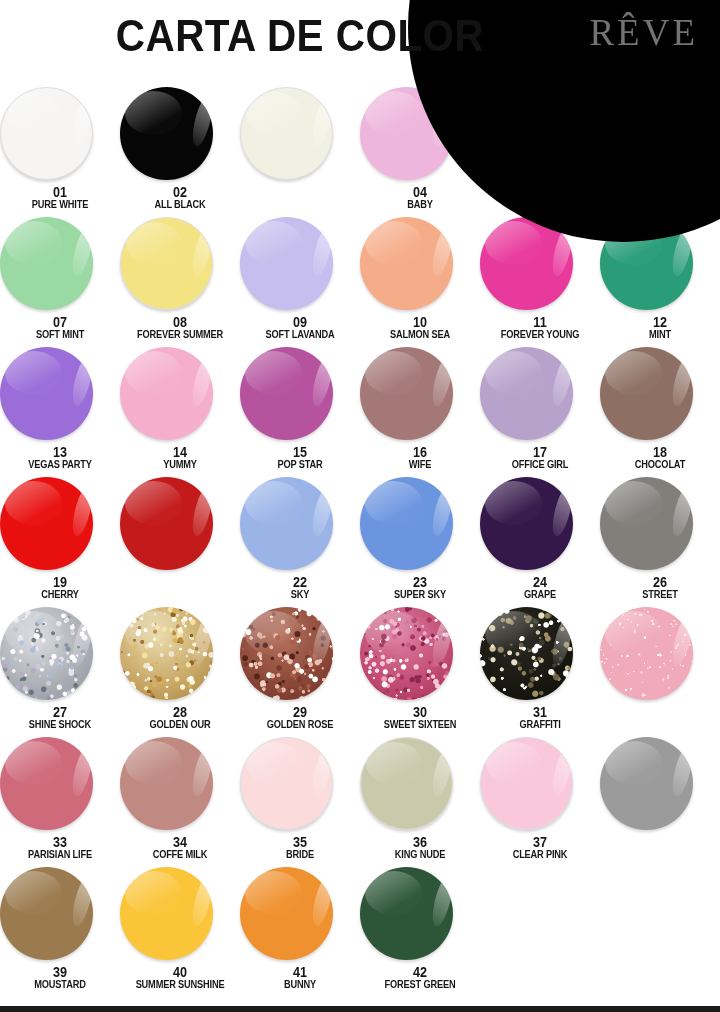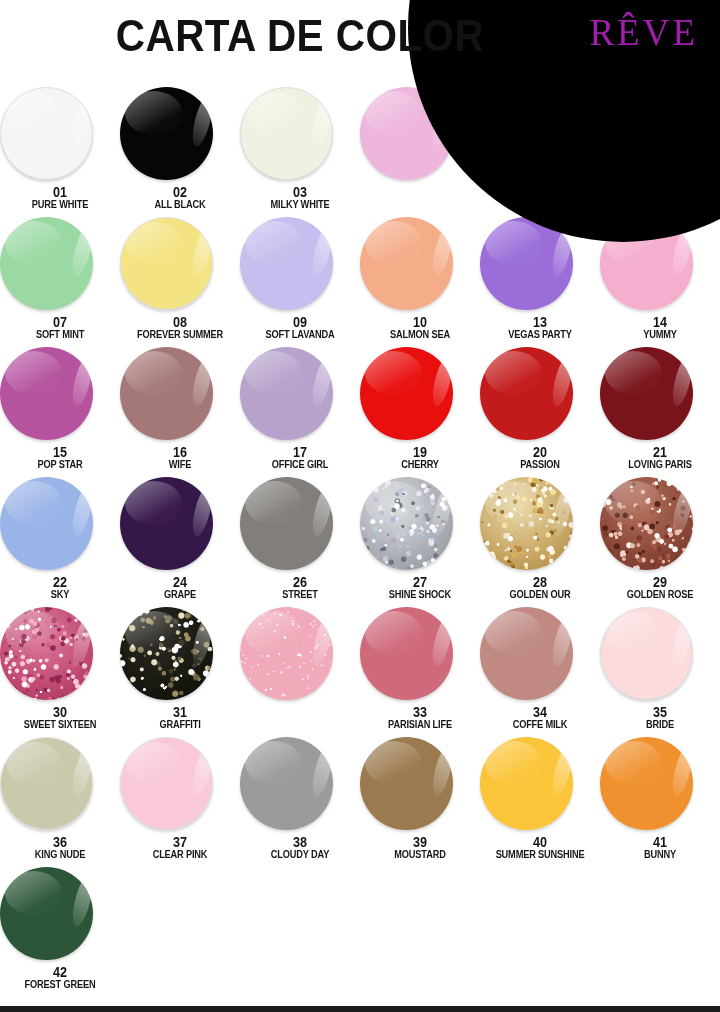--- a/index.html
+++ b/index.html
@@ -36,21 +36,21 @@
     height: 430px;
     border-radius: 50%;
     background: #000000;
     z-index: 1;
   }
   .brand-name {
     position: absolute;
     right: 22px;
     top: 14px;
     z-index: 2;
-    color: #a21caf;
+    color: #737373;
     font-family: "Liberation Serif", serif;
     font-size: 37px;
     letter-spacing: 3px;
     line-height: 1;
     white-space: nowrap;
   }
   .chart-title {
     position: absolute;
     left: 0;
     top: 11px;
@@ -171,27 +171,27 @@
       </div>
       <div class="swatch-cell">
         <div class="swatch-disc" style="background: rgb(6, 6, 6);"></div>
         <div class="swatch-caption">
           <span class="swatch-number">02</span>
           <span class="swatch-label">ALL BLACK</span>
         </div>
       </div>
       <div class="swatch-cell">
         <div class="swatch-disc light-rim" style="background: rgb(241, 241, 227);"></div>
-        <div class="swatch-caption">
-          <span class="swatch-number">03</span>
-          <span class="swatch-label">MILKY WHITE</span>
-        </div>
       </div>
       <div class="swatch-cell">
         <div class="swatch-disc" style="background: rgb(238, 182, 220);"></div>
+        <div class="swatch-caption">
+          <span class="swatch-number">04</span>
+          <span class="swatch-label">BABY</span>
+        </div>
       </div>
       <div class="swatch-cell">
         <div class="swatch-disc" style="background: rgb(237, 170, 206);"></div>
         <div class="swatch-caption">
           <span class="swatch-number">05</span>
           <span class="swatch-label">CAKE</span>
         </div>
       </div>
       <div class="swatch-cell">
         <div class="swatch-disc light-rim" style="background: rgb(249, 169, 186);"></div>
@@ -222,20 +222,34 @@
         </div>
       </div>
       <div class="swatch-cell">
         <div class="swatch-disc" style="background: rgb(245, 172, 137);"></div>
         <div class="swatch-caption">
           <span class="swatch-number">10</span>
           <span class="swatch-label">SALMON SEA</span>
         </div>
       </div>
       <div class="swatch-cell">
+        <div class="swatch-disc" style="background: rgb(232, 57, 156);"></div>
+        <div class="swatch-caption">
+          <span class="swatch-number">11</span>
+          <span class="swatch-label">FOREVER YOUNG</span>
+        </div>
+      </div>
+      <div class="swatch-cell">
+        <div class="swatch-disc" style="background: rgb(42, 157, 120);"></div>
+        <div class="swatch-caption">
+          <span class="swatch-number">12</span>
+          <span class="swatch-label">MINT</span>
+        </div>
+      </div>
+      <div class="swatch-cell">
         <div class="swatch-disc" style="background: rgb(154, 109, 217);"></div>
         <div class="swatch-caption">
           <span class="swatch-number">13</span>
           <span class="swatch-label">VEGAS PARTY</span>
         </div>
       </div>
       <div class="swatch-cell">
         <div class="swatch-disc" style="background: rgb(245, 174, 206);"></div>
         <div class="swatch-caption">
           <span class="swatch-number">14</span>
@@ -257,48 +271,51 @@
         </div>
       </div>
       <div class="swatch-cell">
         <div class="swatch-disc" style="background: rgb(183, 162, 204);"></div>
         <div class="swatch-caption">
           <span class="swatch-number">17</span>
           <span class="swatch-label">OFFICE GIRL</span>
         </div>
       </div>
       <div class="swatch-cell">
+        <div class="swatch-disc" style="background: rgb(141, 112, 99);"></div>
+        <div class="swatch-caption">
+          <span class="swatch-number">18</span>
+          <span class="swatch-label">CHOCOLAT</span>
+        </div>
+      </div>
+      <div class="swatch-cell">
         <div class="swatch-disc" style="background: rgb(232, 16, 15);"></div>
         <div class="swatch-caption">
           <span class="swatch-number">19</span>
           <span class="swatch-label">CHERRY</span>
         </div>
       </div>
       <div class="swatch-cell">
         <div class="swatch-disc" style="background: rgb(195, 26, 27);"></div>
-        <div class="swatch-caption">
-          <span class="swatch-number">20</span>
-          <span class="swatch-label">PASSION</span>
-        </div>
-      </div>
-      <div class="swatch-cell">
-        <div class="swatch-disc" style="background: rgb(121, 20, 26);"></div>
-        <div class="swatch-caption">
-          <span class="swatch-number">21</span>
-          <span class="swatch-label">LOVING PARIS</span>
-        </div>
       </div>
       <div class="swatch-cell">
         <div class="swatch-disc" style="background: rgb(155, 180, 232);"></div>
         <div class="swatch-caption">
           <span class="swatch-number">22</span>
           <span class="swatch-label">SKY</span>
         </div>
       </div>
       <div class="swatch-cell">
+        <div class="swatch-disc" style="background: rgb(108, 149, 224);"></div>
+        <div class="swatch-caption">
+          <span class="swatch-number">23</span>
+          <span class="swatch-label">SUPER SKY</span>
+        </div>
+      </div>
+      <div class="swatch-cell">
         <div class="swatch-disc" style="background: rgb(53, 24, 74);"></div>
         <div class="swatch-caption">
           <span class="swatch-number">24</span>
           <span class="swatch-label">GRAPE</span>
         </div>
       </div>
       <div class="swatch-cell">
         <div class="swatch-disc" style="background: rgb(130, 127, 123);"></div>
         <div class="swatch-caption">
           <span class="swatch-number">26</span>
@@ -373,24 +390,20 @@
       </div>
       <div class="swatch-cell">
         <div class="swatch-disc light-rim" style="background: rgb(249, 200, 219);"></div>
         <div class="swatch-caption">
           <span class="swatch-number">37</span>
           <span class="swatch-label">CLEAR PINK</span>
         </div>
       </div>
       <div class="swatch-cell">
         <div class="swatch-disc" style="background: rgb(155, 155, 155);"></div>
-        <div class="swatch-caption">
-          <span class="swatch-number">38</span>
-          <span class="swatch-label">CLOUDY DAY</span>
-        </div>
       </div>
       <div class="swatch-cell">
         <div class="swatch-disc" style="background: rgb(154, 122, 78);"></div>
         <div class="swatch-caption">
           <span class="swatch-number">39</span>
           <span class="swatch-label">MOUSTARD</span>
         </div>
       </div>
       <div class="swatch-cell">
         <div class="swatch-disc" style="background: rgb(251, 197, 57);"></div>

